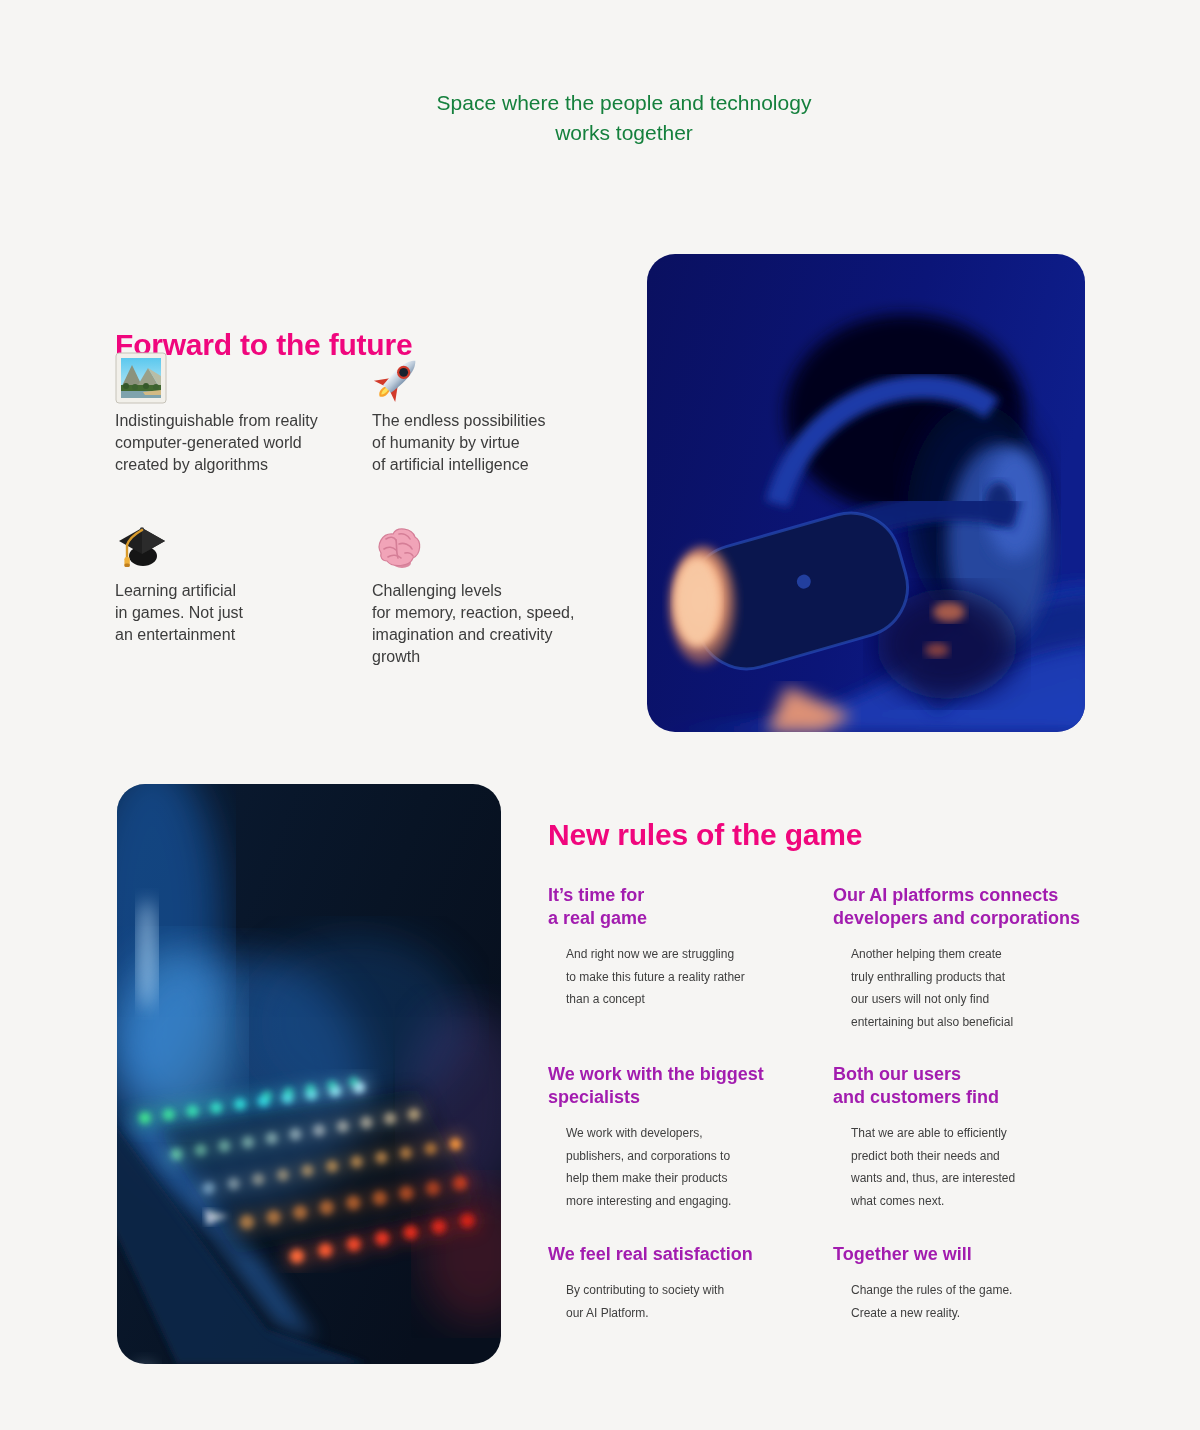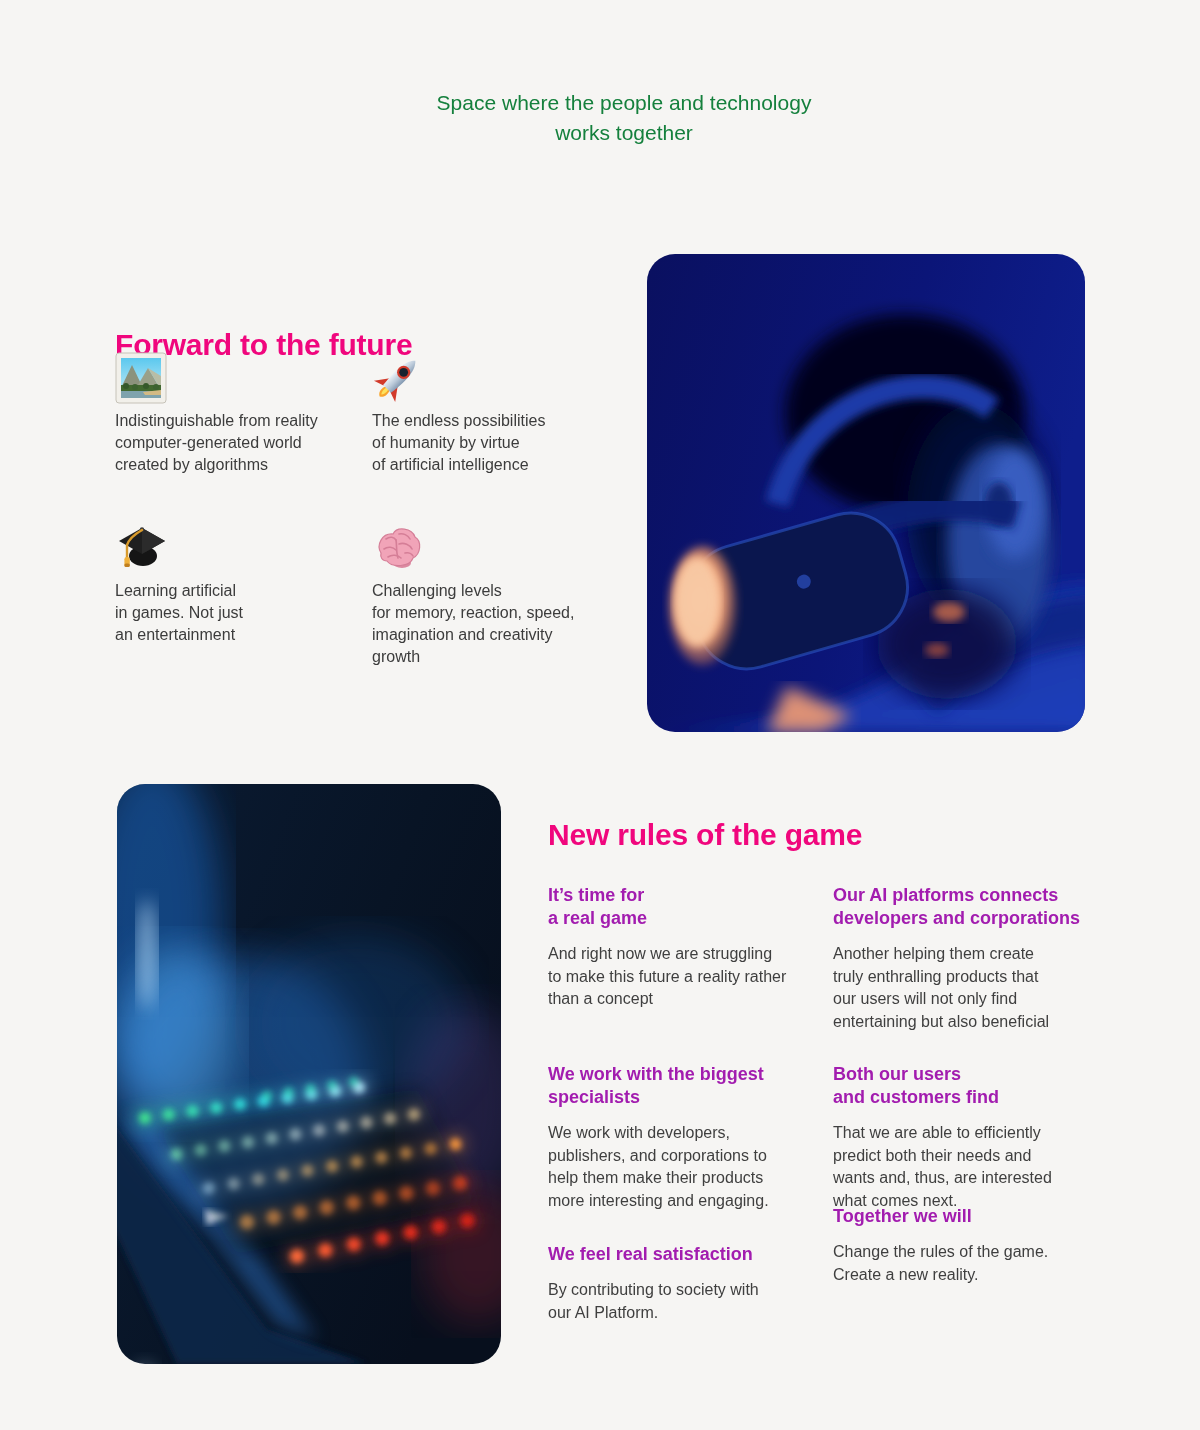--- a/index.html
+++ b/index.html
@@ -23,27 +23,27 @@
   .feature-text { margin-top:6px; font-size:16px; line-height:22px; color:#3c3c3c; white-space:pre-line; }
 
   .img-card { position:absolute; border-radius:28px; overflow:hidden; }
   .img-vr { left:647px; top:254px; width:438px; height:478px; }
   .img-kb { left:117px; top:784px; width:384px; height:580px; }
   .img-card svg { display:block; }
 
   .rules-heading { position:absolute; left:548px; top:818px; }
   .rule-block { position:absolute; width:290px; }
   .rule-block h3 { font-size:18px; font-weight:700; line-height:23px; color:#a21caf; white-space:pre-line; }
-  .rule-block p { margin-top:13px; font-size:16px; line-height:22.5px; color:#3f3f3f; white-space:pre-line; }
+  .rule-block p { margin-top:13px; font-size:12px; line-height:22.5px; color:#3f3f3f; white-space:pre-line;margin-left:18px; }
   .rb1 { left:548px; top:884px; }
   .rb2 { left:833px; top:884px; }
   .rb3 { left:548px; top:1063px; }
   .rb4 { left:833px; top:1063px; }
   .rb5 { left:548px; top:1243px; }
-  .rb6 { left:833px; top:1205px; }
+  .rb6 { left:833px; top:1243px; }
 </style>
 </head>
 <body>
 
 <div class="page">
 
   <header>
     <p class="subtitle">Space where the people and technology
 works together</p>
   </header>

